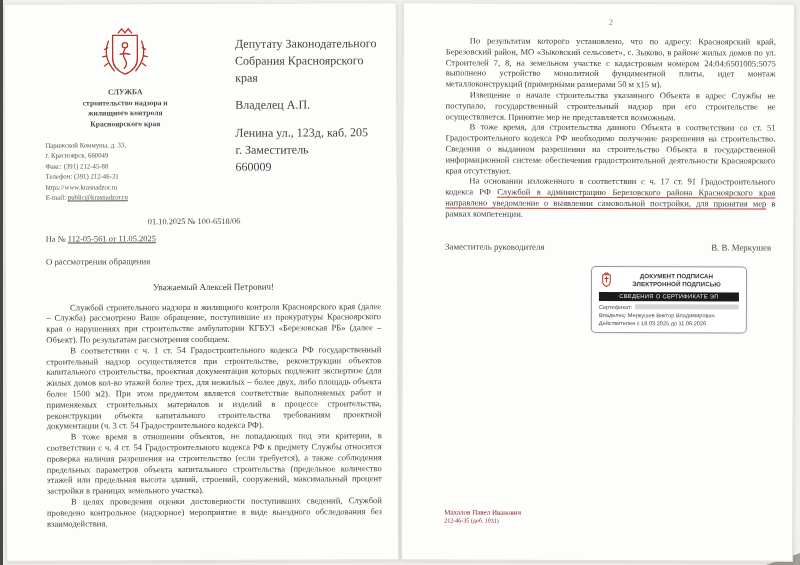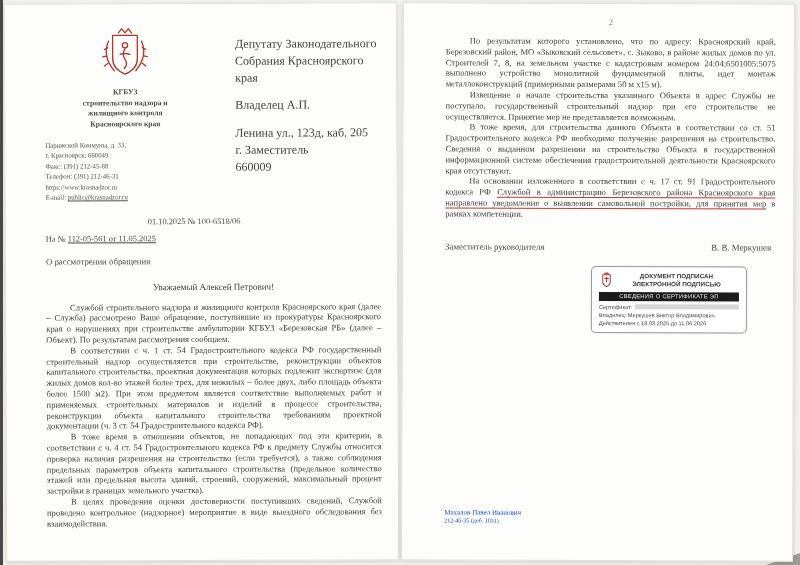--- a/index.html
+++ b/index.html
@@ -44,21 +44,21 @@
   .stamp{margin:14px 0 0 146px;width:156px;border:1px solid #9a9a9a;border-radius:5px;
          background:#fff;padding:5px 7px 6px;box-sizing:border-box;
          font-family:"Liberation Sans","DejaVu Sans",sans-serif;box-shadow:0 0 2px rgba(0,0,0,.12);}
   .stamp-head{display:flex;align-items:center;}
   .stamp-title{flex:1;text-align:center;font-size:6.3px;font-weight:bold;line-height:1.3;color:#3a3a3a;}
   .stamp-banner{margin-top:3px;background:#1b1b1b;color:#e6e6e6;font-size:5.8px;text-align:center;
                 padding:1.5px 0;letter-spacing:.3px;}
   .stamp-cert{margin-top:3px;font-size:5.6px;color:#4a4a4a;display:flex;align-items:center;gap:3px;}
   .redacted{flex:1;height:5px;background:#d6d6d6;border-radius:1px;}
   .stamp-line{margin-top:2px;font-size:5.6px;color:#4a4a4a;}
-  .executor{position:absolute;left:42px;bottom:36px;color:#1d4ed8;}
+  .executor{position:absolute;left:42px;bottom:36px;color:#7f1d1d;}
   .executor .exe-name{font-size:7px;}
   .executor .exe-phone{font-size:6px;margin-top:1px;}
 </style>
 </head>
 <body>
 
 <div class="scan">
   <div class="edge-left"></div>
   <div class="corner-smudge"></div>
 
@@ -68,21 +68,21 @@
         <svg class="crest" width="50" height="56" viewBox="0 0 60 68" fill="none" stroke="#b5342c" stroke-width="1.6" stroke-linecap="round" stroke-linejoin="round">
           <path d="M22 8 l4 -5 4 5 4 -5 4 5"></path>
           <path d="M15 11 h30 v28 q0 13 -15 19 q-15 -6 -15 -19 z"></path>
           <circle cx="30" cy="23" r="3.2"></circle>
           <path d="M30 27 q-4 7 0 13 q4 6 -1 11"></path>
           <path d="M24 34 q6 -2 12 0"></path>
           <path d="M10 18 q-8 18 7 36 M9 26 l-4 2 M7 36 l-4 1 M9 45 l-4 3"></path>
           <path d="M50 18 q8 18 -7 36 M51 26 l4 2 M53 36 l4 1 M51 45 l4 3"></path>
         </svg>
         <div class="org">
-          <div>КГБУЗ</div>
+          <div>СЛУЖБА</div>
           <div>строительство надзора и</div>
           <div>жилищного контроля</div>
           <div>Красноярского края</div>
         </div>
         <div class="addr">
           <div>Парижской Коммуны, д. 33,</div>
           <div>г. Красноярск, 660049</div>
           <div>Факс: (391) 212-45-88</div>
           <div>Телефон: (391) 212-46-31</div>
           <div>https://www.krasnadzor.ru</div>

